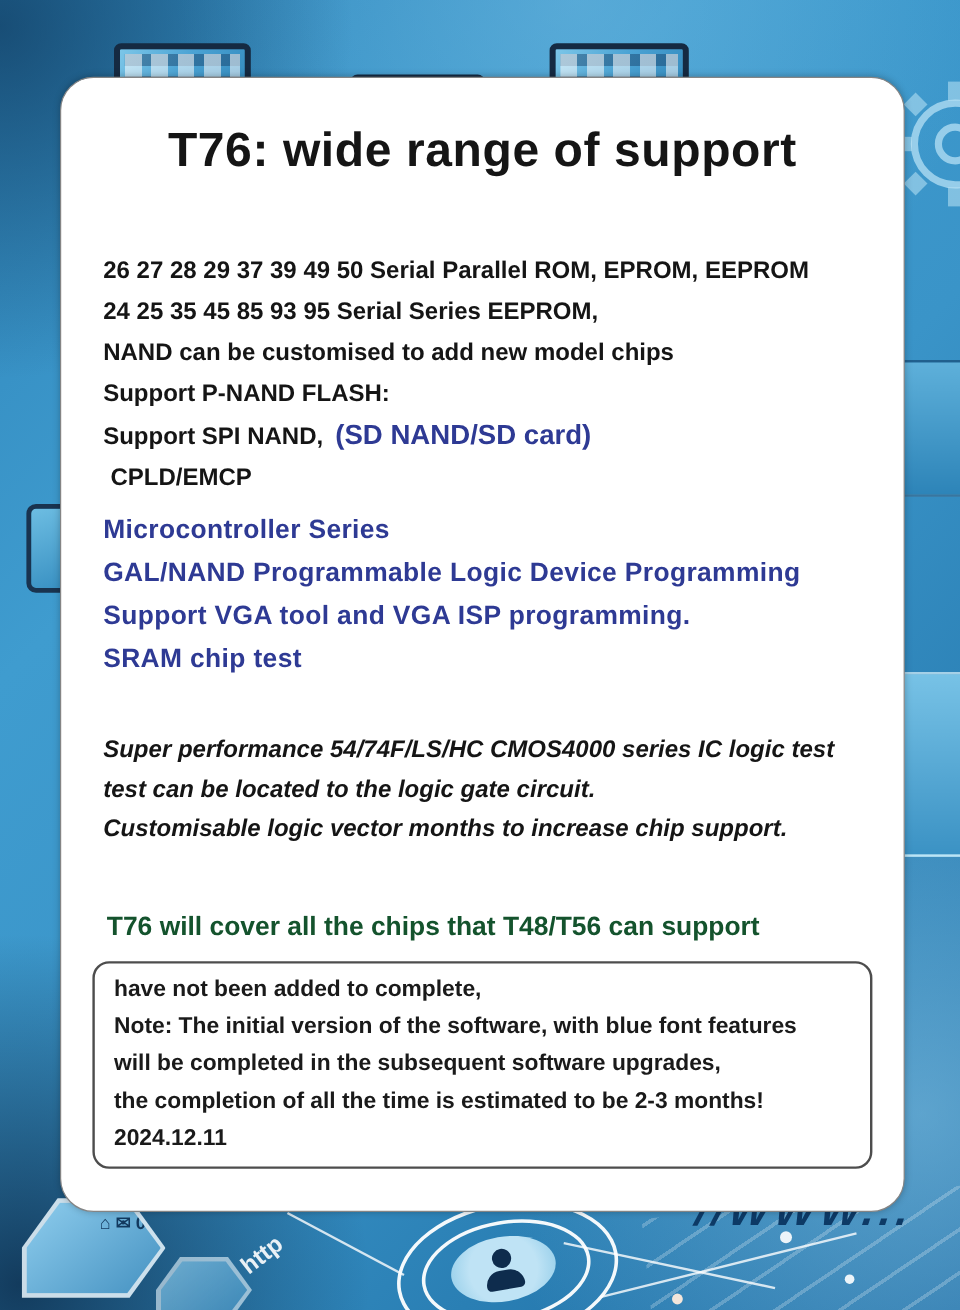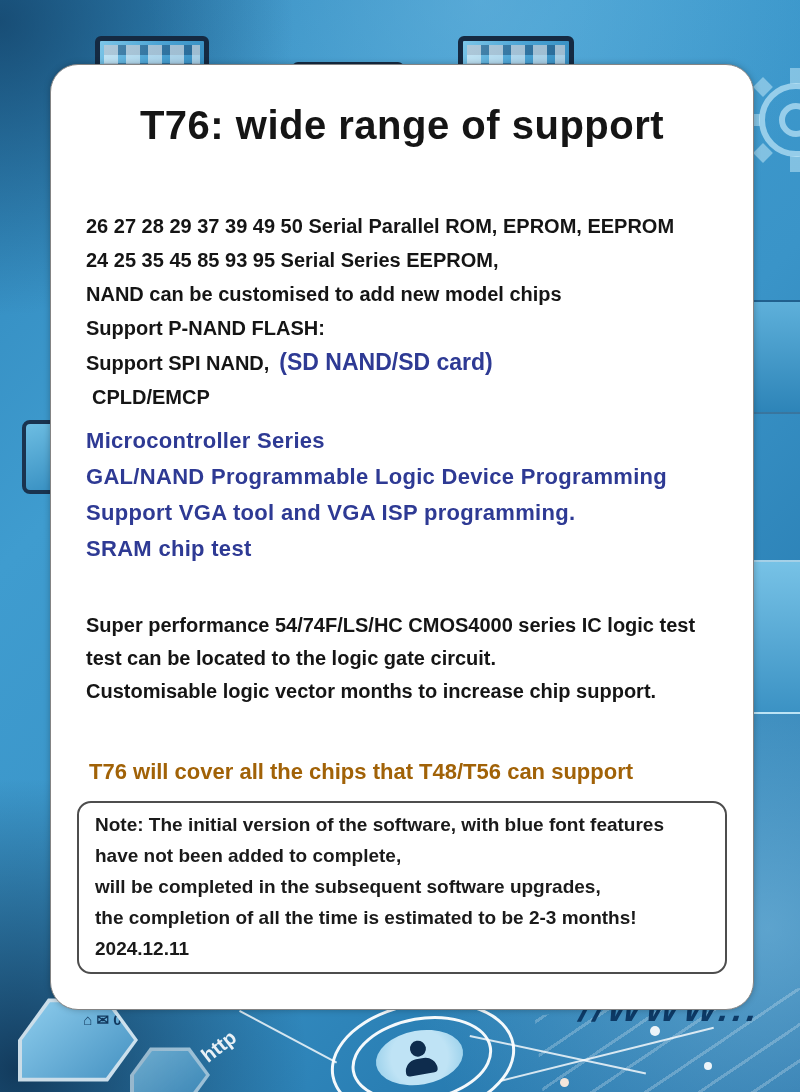--- a/index.html
+++ b/index.html
@@ -43,22 +43,22 @@
   .title{position:absolute;top:38px;left:0;right:0;text-align:center;
     font-size:40px;font-weight:bold;color:#151515;letter-spacing:.5px;}
   .sec{position:absolute;left:35px;white-space:nowrap;}
   .sec1{top:144px;}
   .sec1 .line{font-size:20px;font-weight:bold;color:#151515;line-height:34px;}
   .blue-inline{color:#2e3a94;font-size:23px;padding-left:10px;}
   .emmc{padding-left:6px;}
   .sec-blue{top:358px;}
   .sec-blue .line{font-size:22px;font-weight:bold;color:#2e3a94;line-height:36px;letter-spacing:.3px;}
   .sec-logic{top:544px;}
-  .sec-logic .line{font-size:20px;font-weight:bold;color:#151515;line-height:33px;}
-  .tagline{position:absolute;top:694px;left:38px;font-size:22px;font-weight:bold;color:#a16207;white-space:nowrap;}
+  .sec-logic .line{font-size:20px;font-weight:bold;color:#151515;line-height:33px;font-style:italic;}
+  .tagline{position:absolute;top:694px;left:38px;font-size:22px;font-weight:bold;color:#14532d;white-space:nowrap;}
   .note-box{position:absolute;top:736px;left:26px;width:614px;border:2px solid #4d4d4d;border-radius:14px;
     padding:6px 16px 8px 16px;background:#ffffff;}
   .note-box .line{font-size:19px;font-weight:bold;color:#1a1a1a;line-height:31px;white-space:nowrap;}
 </style>
 </head>
 <body>
 
 <div id="screen">
 
   <div class="bg-el laptop" style="left:95px;top:36px;width:104px;height:58px;">
@@ -146,21 +146,21 @@
 
     <div class="sec sec-logic">
       <div class="line">Super performance 54/74F/LS/HC CMOS4000 series IC logic test</div>
       <div class="line">test can be located to the logic gate circuit.</div>
       <div class="line">Customisable logic vector months to increase chip support.</div>
     </div>
 
     <div class="tagline">T76 will cover all the chips that T48/T56 can support</div>
 
     <div class="note-box">
+      <div class="line">have not been added to complete,</div>
       <div class="line">Note: The initial version of the software, with blue font features</div>
-      <div class="line">have not been added to complete,</div>
       <div class="line">will be completed in the subsequent software upgrades,</div>
       <div class="line">the completion of all the time is estimated to be 2-3 months!</div>
       <div class="line">2024.12.11</div>
     </div>
 
   </div>
 </div>
 
 </body></html>

